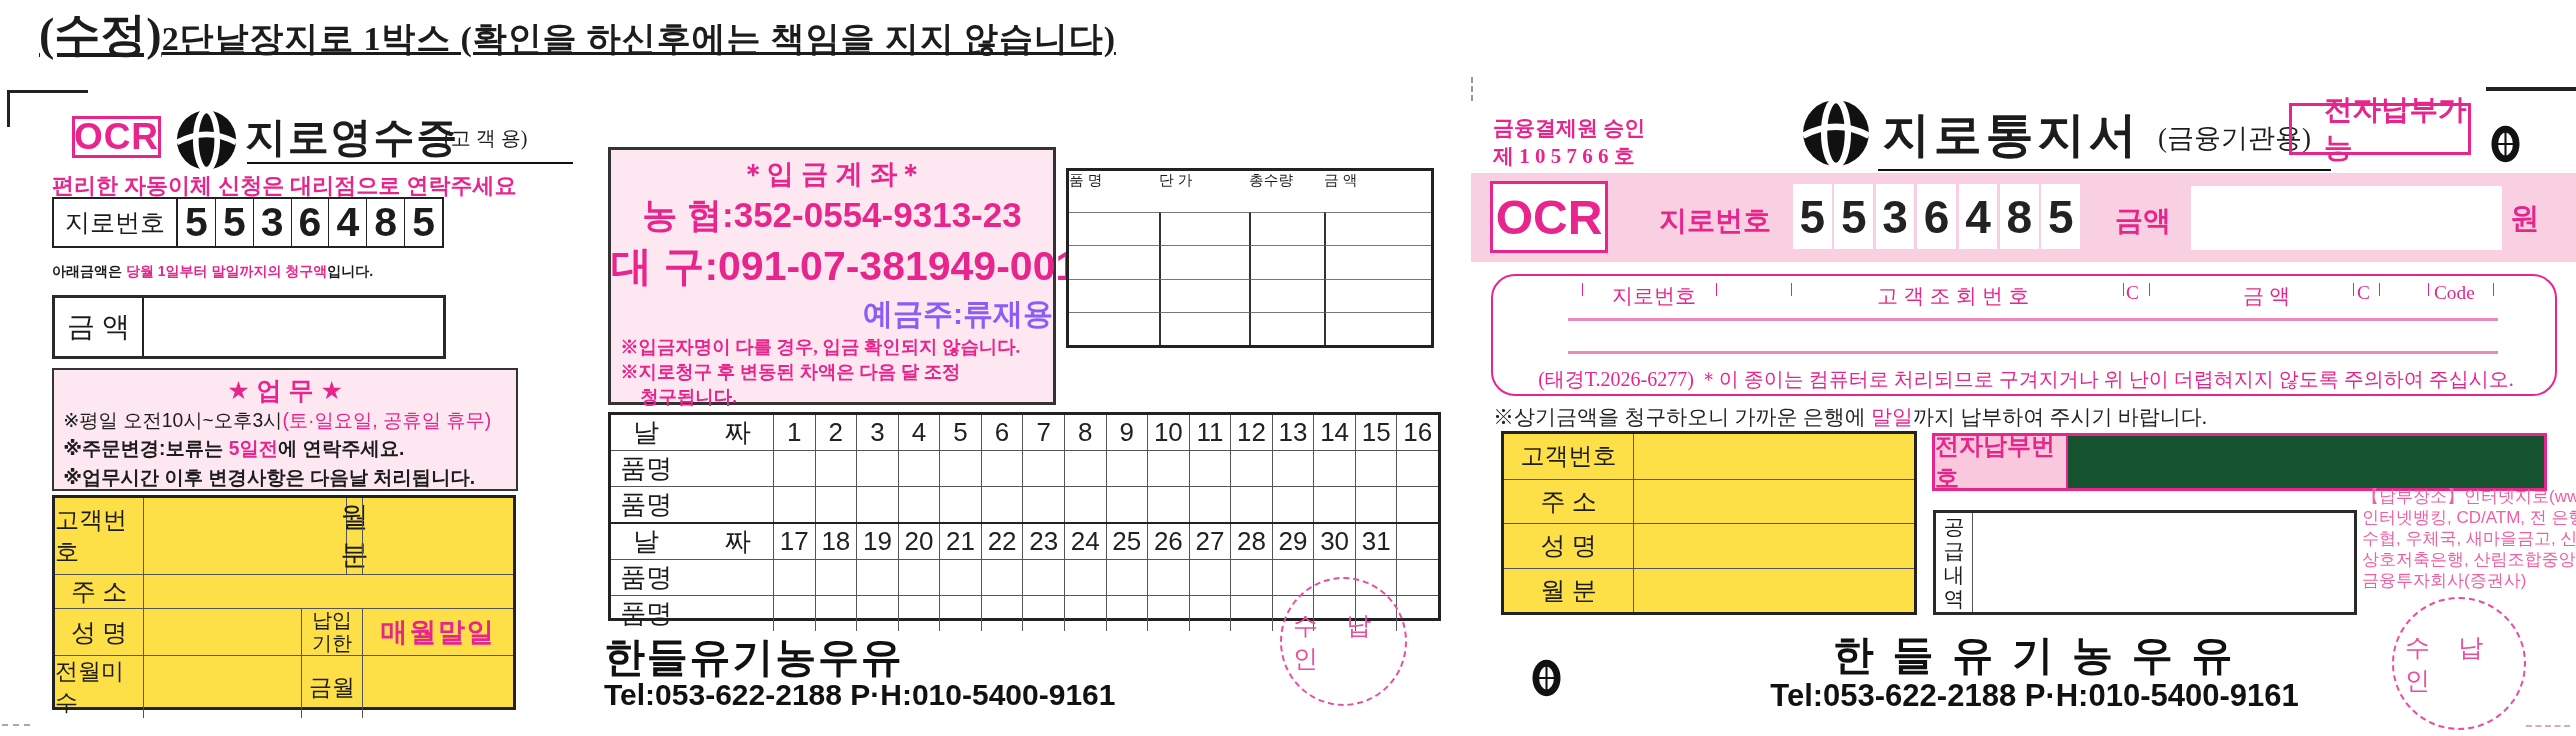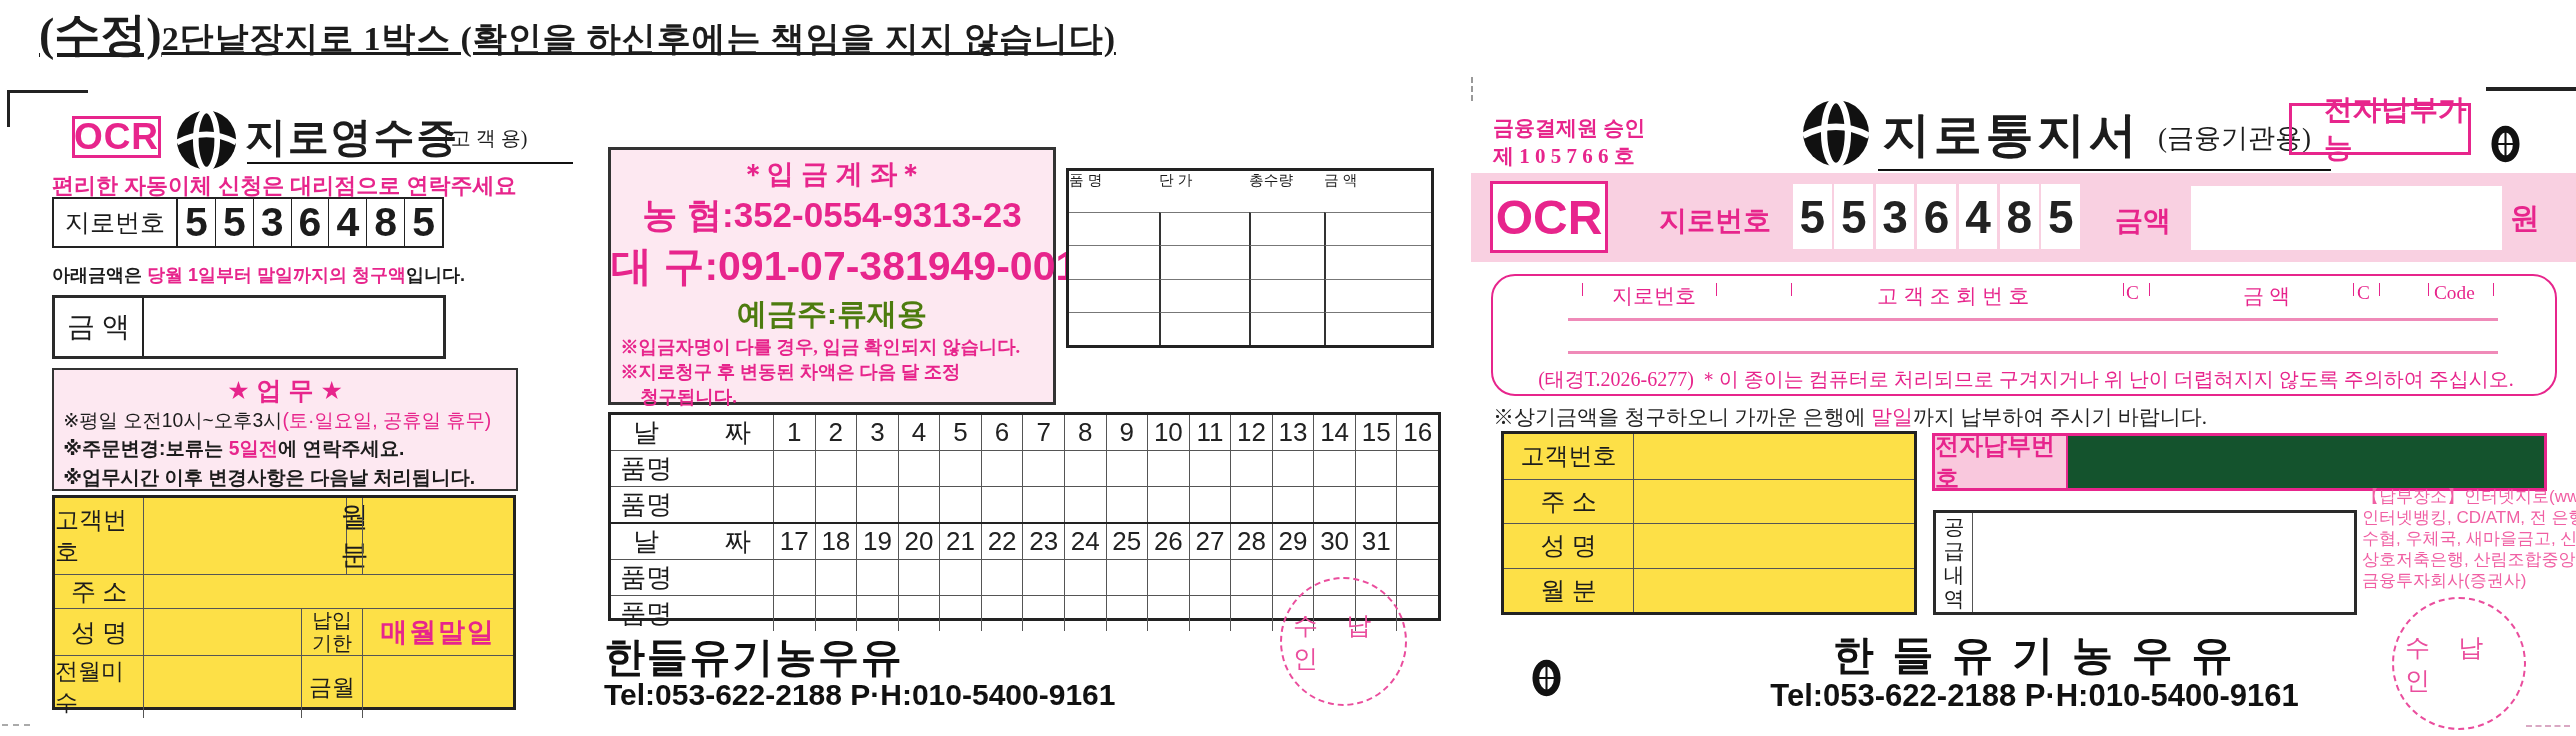--- a/index.html
+++ b/index.html
@@ -86,21 +86,21 @@
   <div>5</div>
       <div>5</div>
       <div>3</div>
       <div>6</div>
       <div>4</div>
       <div>8</div>
       <div>5</div>
     </div>
 </div>
 
-<div class="abs b" style="left:52px;top:263px;font-size:18px;white-space:nowrap;text-align:right;">
+<div class="abs b" style="left:52px;top:263px;font-size:14px;white-space:nowrap;text-align:right;">
   <span>아래금액은 </span><span class="pink">당월 1일부터 말일까지의 청구액</span><span>입니다.</span>
 </div>
 
 <div class="abs darkbox" style="left:52px;top:295px;width:394px;height:64px;display:flex;">
   <div class="ctr serif" style="width:87px;border-right:2.8px solid #222;font-size:28px;">금  액</div>
   <div style="flex:1;"></div>
 </div>
 
 <div class="abs pinkfill" style="left:52px;top:368px;width:466px;height:123px;border:2.8px solid #333;padding:3.7px 9.2px;">
   <div class="pink b" style="text-align:center;font-size:25px;">★ 업 무 ★</div>
@@ -132,21 +132,21 @@
   <div class="lblc" style="font-size:23px;">금월</div>
   <div></div>
 </div>
 
 <div class="abs dash" style="left:1.8px;top:724px;width:28px;"></div>
 
 <div class="abs pinkfill" style="left:608px;top:147px;width:448px;height:258px;border:3.7px solid #333;text-align:center;padding-top:5.5px;">
   <div class="pink b" style="font-size:27px;">＊입 금 계 좌＊</div>
   <div class="pink b" style="font-size:35px;white-space:nowrap;">농 협:352-0554-9313-23</div>
   <div class="pink b" style="font-size:41px;white-space:nowrap;">대 구:091-07-381949-001</div>
-  <div class="b" style="font-size:30px;color:#4d7c0f;">예금주:류재용</div>
+  <div class="b" style="font-size:30px;color:#8b5cf6;text-align:right;">예금주:류재용</div>
   <div class="pink serif b" style="text-align:left;padding-left:9.2px;font-size:18.4px;line-height:25px;white-space:nowrap;">
     <div>※입금자명이 다를 경우, 입금 확인되지 않습니다.</div>
     <div>※지로청구 후 변동된 차액은 다음 달 조정</div>
     <div style="padding-left:20px;">청구됩니다.</div>
   </div>
 </div>
 
 <div class="abs items" style="left:1066px;top:168px;width:368px;height:180px;grid-template-rows:41px repeat(4,1fr);">
 
   <div style="display:contents;">

